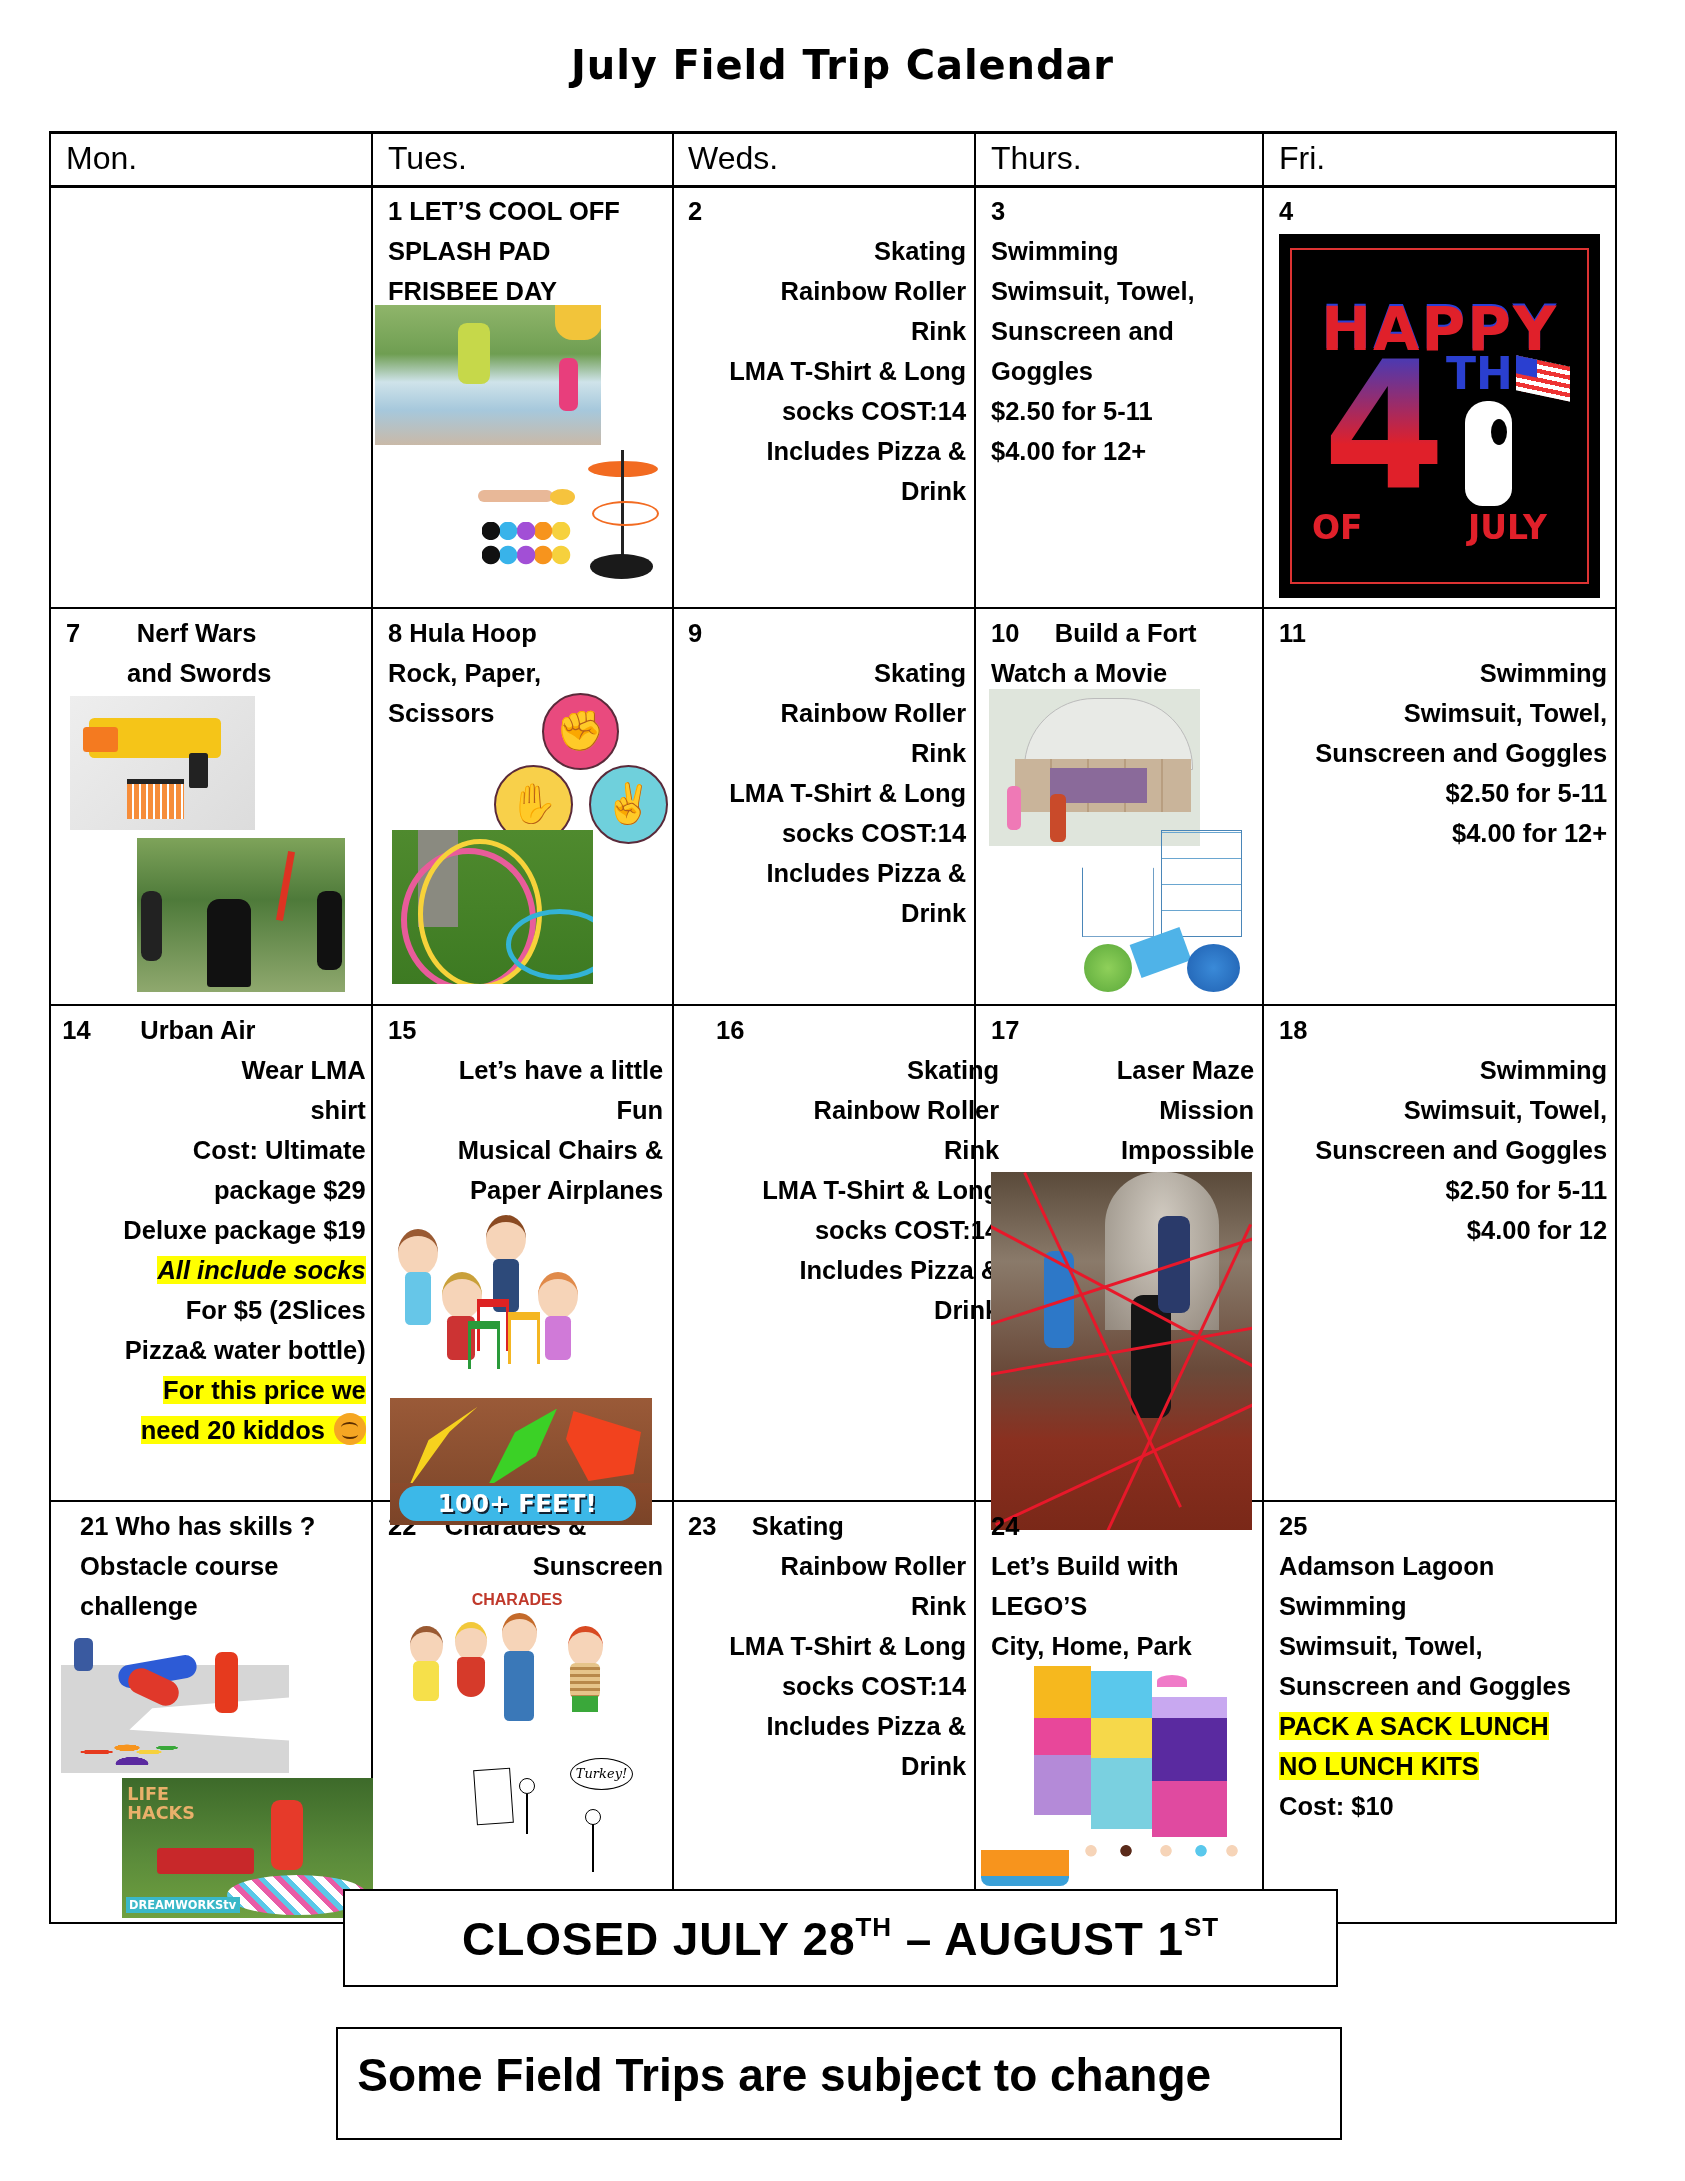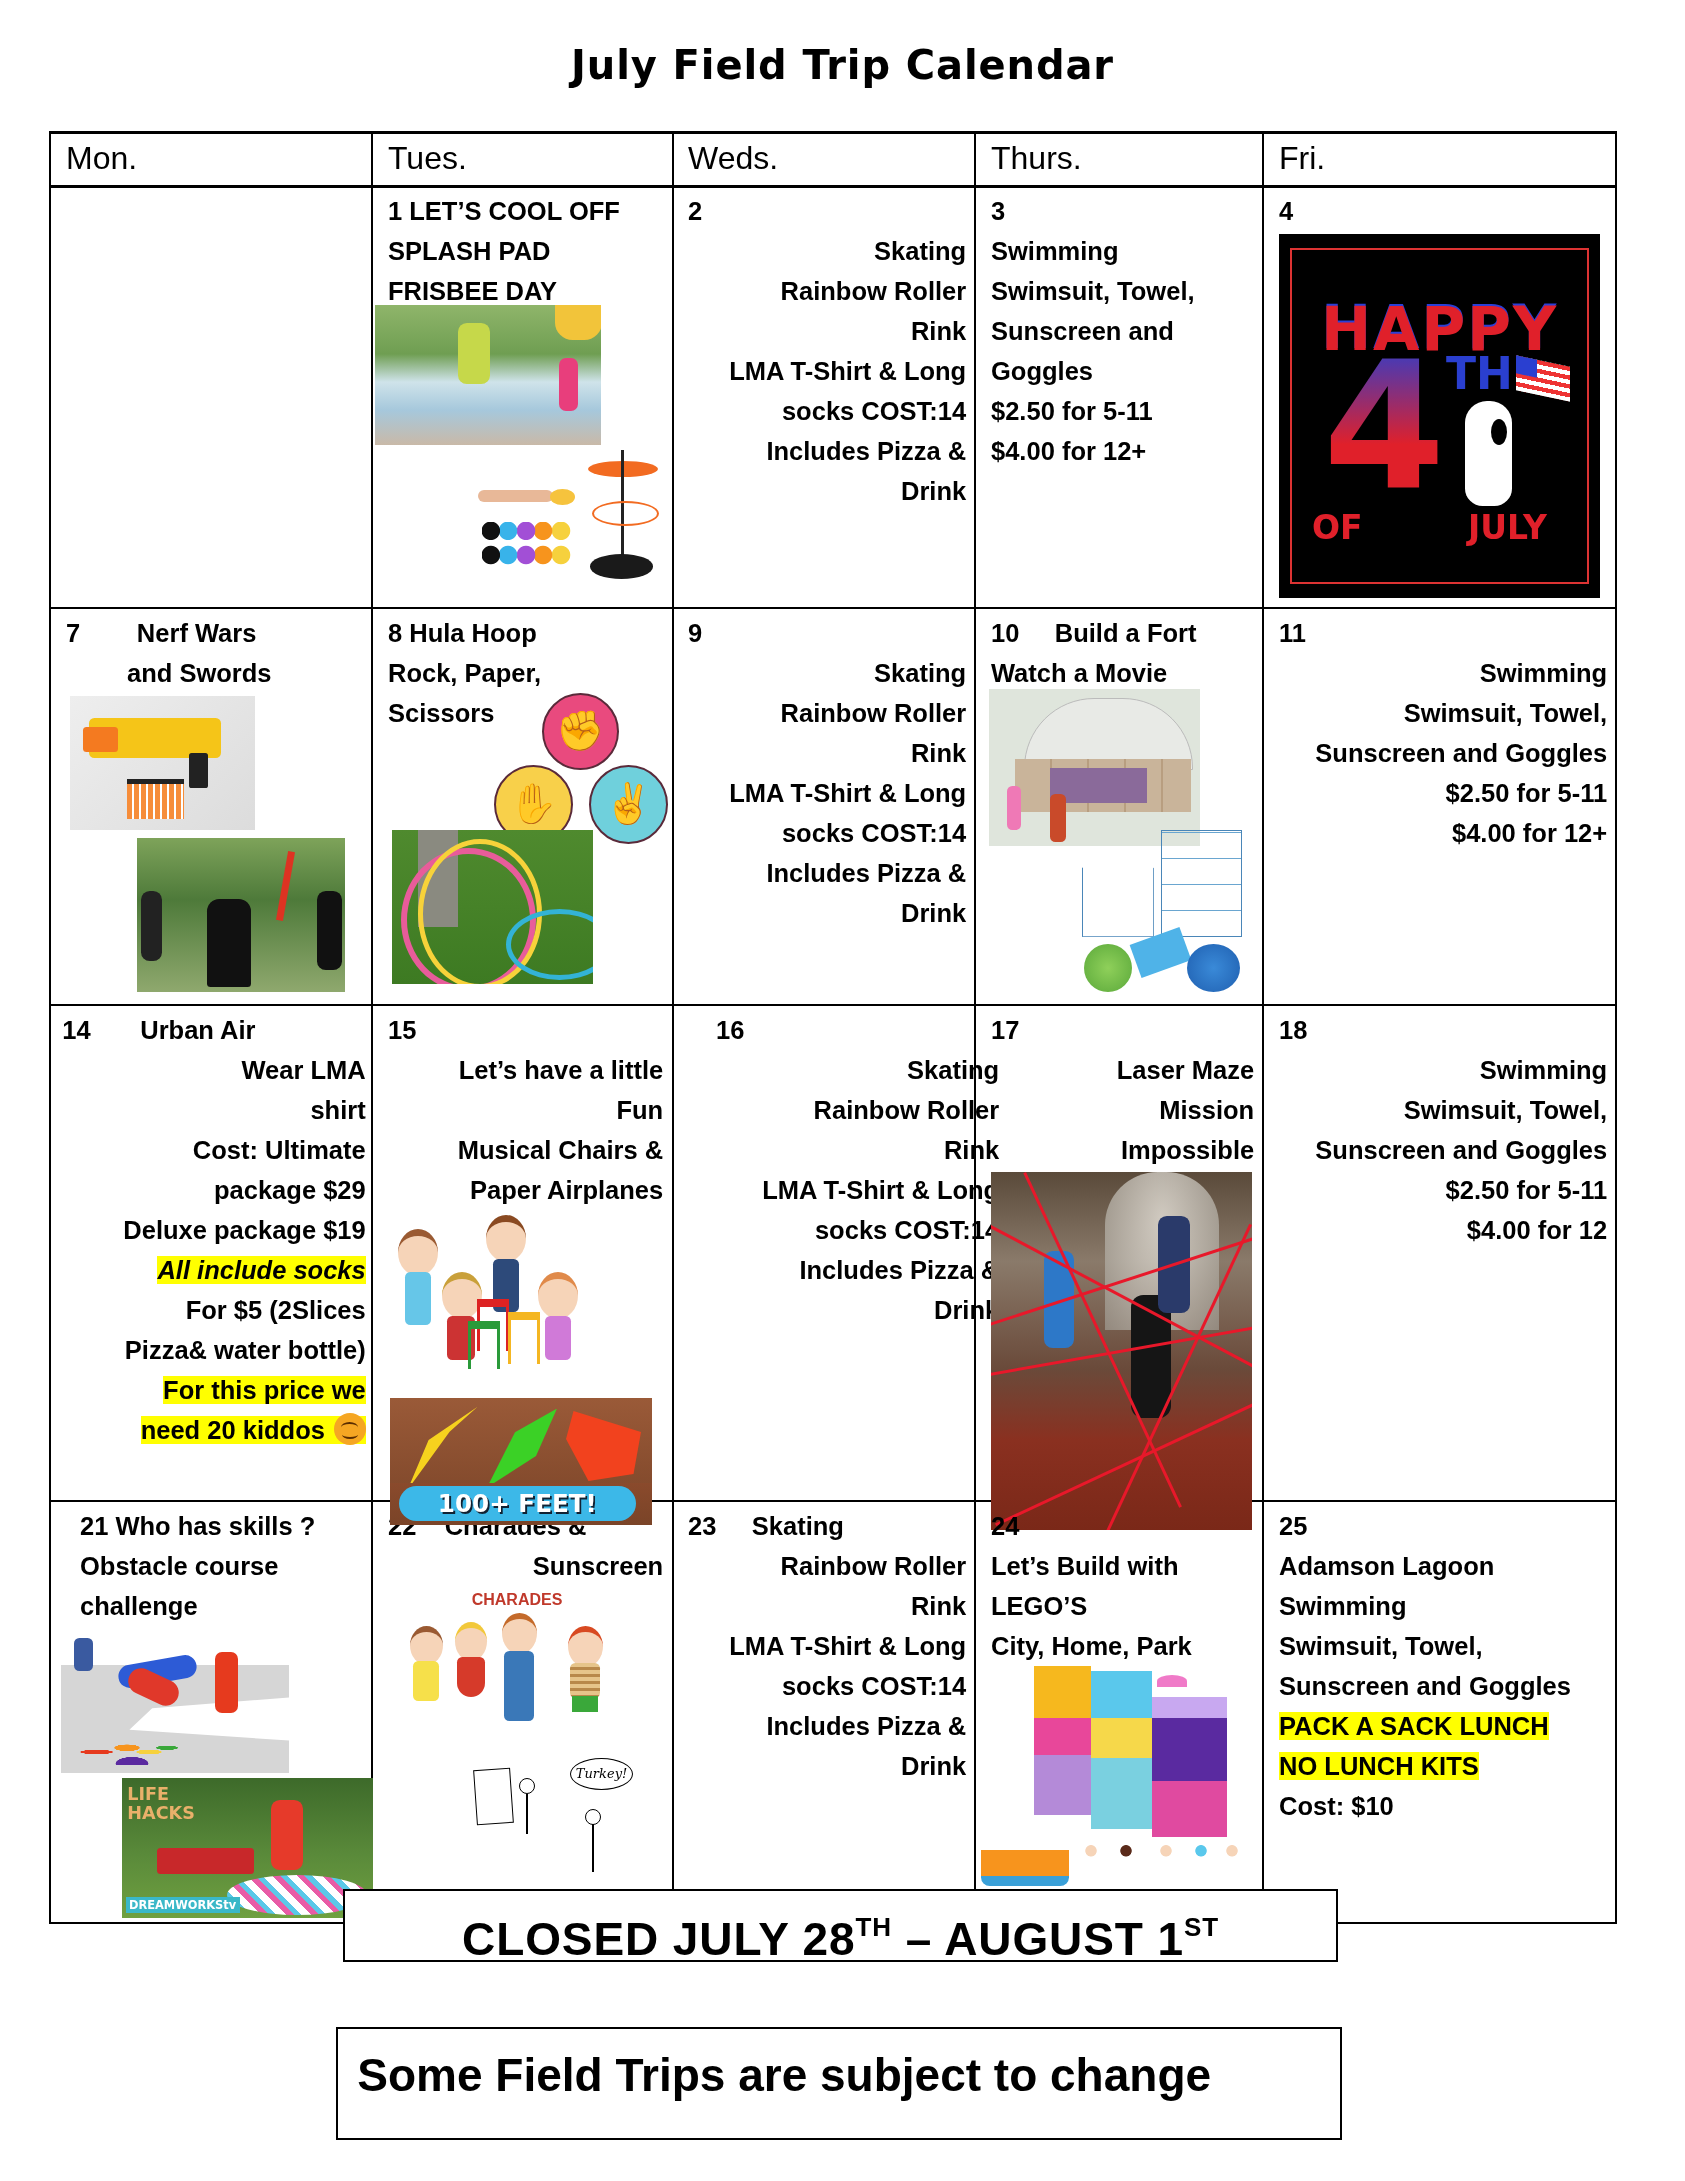--- a/index.html
+++ b/index.html
@@ -356,20 +356,20 @@
   <span class="ln">25</span>
   <span class="ln">Adamson Lagoon</span>
   <span class="ln">Swimming</span>
   <span class="ln">Swimsuit, Towel,</span>
   <span class="ln">Sunscreen and Goggles</span>
   <span class="ln"><span class="hl">PACK A SACK LUNCH</span></span>
   <span class="ln"><span class="hl">NO LUNCH KITS</span></span>
   <span class="ln">Cost: $10</span>
 </div>
 
-<div class="box" style="left:343px;top:1889px;width:995px;height:73px">
+<div class="box" style="left:343px;top:1889px;width:995px;height:98px">
   <div class="closed-text"><span>CLOSED JULY 28</span><sup>TH</sup><span> – AUGUST 1</span><sup>ST</sup></div>
 </div>
 
 <div class="box" style="left:336px;top:2027px;width:1006px;height:113px">
   <div class="note-text">Some Field Trips are subject to change</div>
 </div>
 
 
 </body></html>

